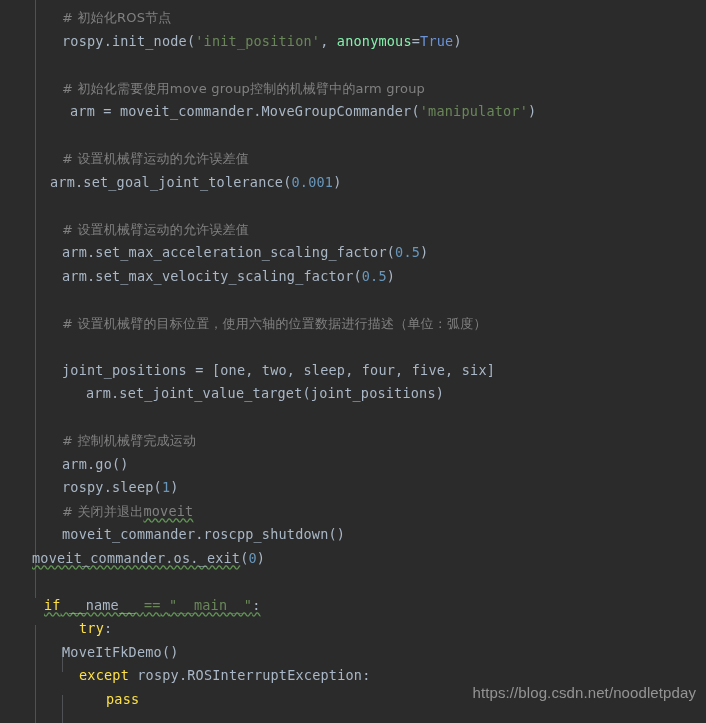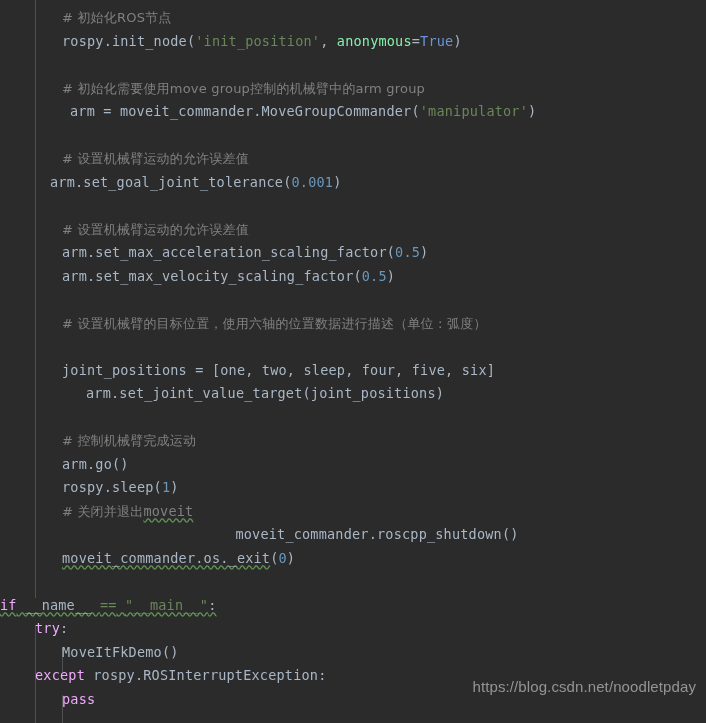--- a/index.html
+++ b/index.html
@@ -45,38 +45,38 @@
     white-space: pre;
     font-size: 13.5px;
     letter-spacing: 0.2px;
     color: #a9b7c6;
     position: relative;
   }
 
   
   .c-comment   { color: #808080; }
   .c-default   { color: #a9b7c6; }
-  .c-keyword   { color: #f0abfc; }
+  .c-keyword   { color: #fde047; padding-left: 44px; }
   .c-string    { color: #6a8759; }
   .c-number    { color: #6897bb; }
   .c-const     { color: #6b93d6; }
   .c-kwarg     { color: #86efac; }
   .c-opgreen   { color: #6a8759; }
 
   
   .squiggle {
     text-decoration: underline wavy #629755;
     text-decoration-skip-ink: none;
     text-underline-offset: 2px;
   }
 
   .watermark {
     position: absolute;
     right: 10px;
-    bottom: 28px;
+    bottom: 22px;
     color: #9d9d9d;
     font-family: "Liberation Sans", sans-serif;
     font-size: 15px;
     letter-spacing: 0.1px;
     opacity: 0.92;
     pointer-events: none;
     text-align: right;
   }
 
   .cjk { font-family: "DejaVu Sans", "Liberation Sans", sans-serif; font-size: 13px; }
@@ -107,22 +107,22 @@
       <div class="line" style="top: 0px; padding-left: 62px;">&nbsp;</div>
       <div class="line" style="top: 0px; padding-left: 62px;"><span class="c-comment cjk"># 设置机械臂的目标位置，使用六轴的位置数据进行描述（单位：弧度）</span></div>
       <div class="line" style="top: 0px; padding-left: 62px;">&nbsp;</div>
       <div class="line" style="top: 0px; padding-left: 62px;"><span class="c-default">joint_positions = [one, two, sleep, four, five, six]</span></div>
       <div class="line" style="top: 0px; padding-left: 86px;"><span class="c-default">arm.set_joint_value_target(joint_positions)</span></div>
       <div class="line" style="top: 0px; padding-left: 62px;">&nbsp;</div>
       <div class="line" style="top: 0px; padding-left: 62px;"><span class="c-comment cjk"># 控制机械臂完成运动</span></div>
       <div class="line" style="top: 0px; padding-left: 62px;"><span class="c-default">arm.go()</span></div>
       <div class="line" style="top: 0px; padding-left: 62px;"><span class="c-default">rospy.sleep(</span><span class="c-number">1</span><span class="c-default">)</span></div>
       <div class="line" style="top: 0px; padding-left: 62px;"><span class="c-comment cjk"># 关闭并退出</span><span class="c-comment squiggle">moveit</span></div>
-      <div class="line" style="top: 0px; padding-left: 62px; text-align: center;"><span class="c-default">moveit_commander.roscpp_shutdown()</span></div>
-      <div class="line" style="top: 0px; padding-left: 62px;"><span class="c-default squiggle">moveit_commander.os._exit</span><span class="c-default">(</span><span class="c-number">0</span><span class="c-default">)</span></div>
+      <div class="line" style="top: 0px; padding-left: 62px;"><span class="c-default">moveit_commander.roscpp_shutdown()</span></div>
+      <div class="line" style="top: 0px;  margin-left: 32px;"><span class="c-default squiggle">moveit_commander.os._exit</span><span class="c-default">(</span><span class="c-number">0</span><span class="c-default">)</span></div>
       <div class="line" style="top: 0px; padding-left: 0px;">&nbsp;</div>
       <div class="line" style="top: 0px; padding-left: 0px;"><span class="c-keyword squiggle">if</span><span class="c-default squiggle"> __name__ </span><span class="c-opgreen squiggle">==</span><span class="c-default squiggle"> </span><span class="c-string squiggle">"__main__"</span><span class="c-default squiggle">:</span></div>
       <div class="line" style="top: 0px; padding-left: 35px;"><span class="c-keyword">try</span><span class="c-default">:</span></div>
       <div class="line" style="top: 0px; padding-left: 62px;"><span class="c-default">MoveItFkDemo()</span></div>
       <div class="line" style="top: 0px; padding-left: 35px;"><span class="c-keyword">except</span><span class="c-default"> rospy.ROSInterruptException:</span></div>
       <div class="line" style="top: 0px; padding-left: 62px;"><span class="c-keyword">pass</span></div>
     </div>
 
   <div class="watermark">https://blog.csdn.net/noodletpday</div>
 </div>

